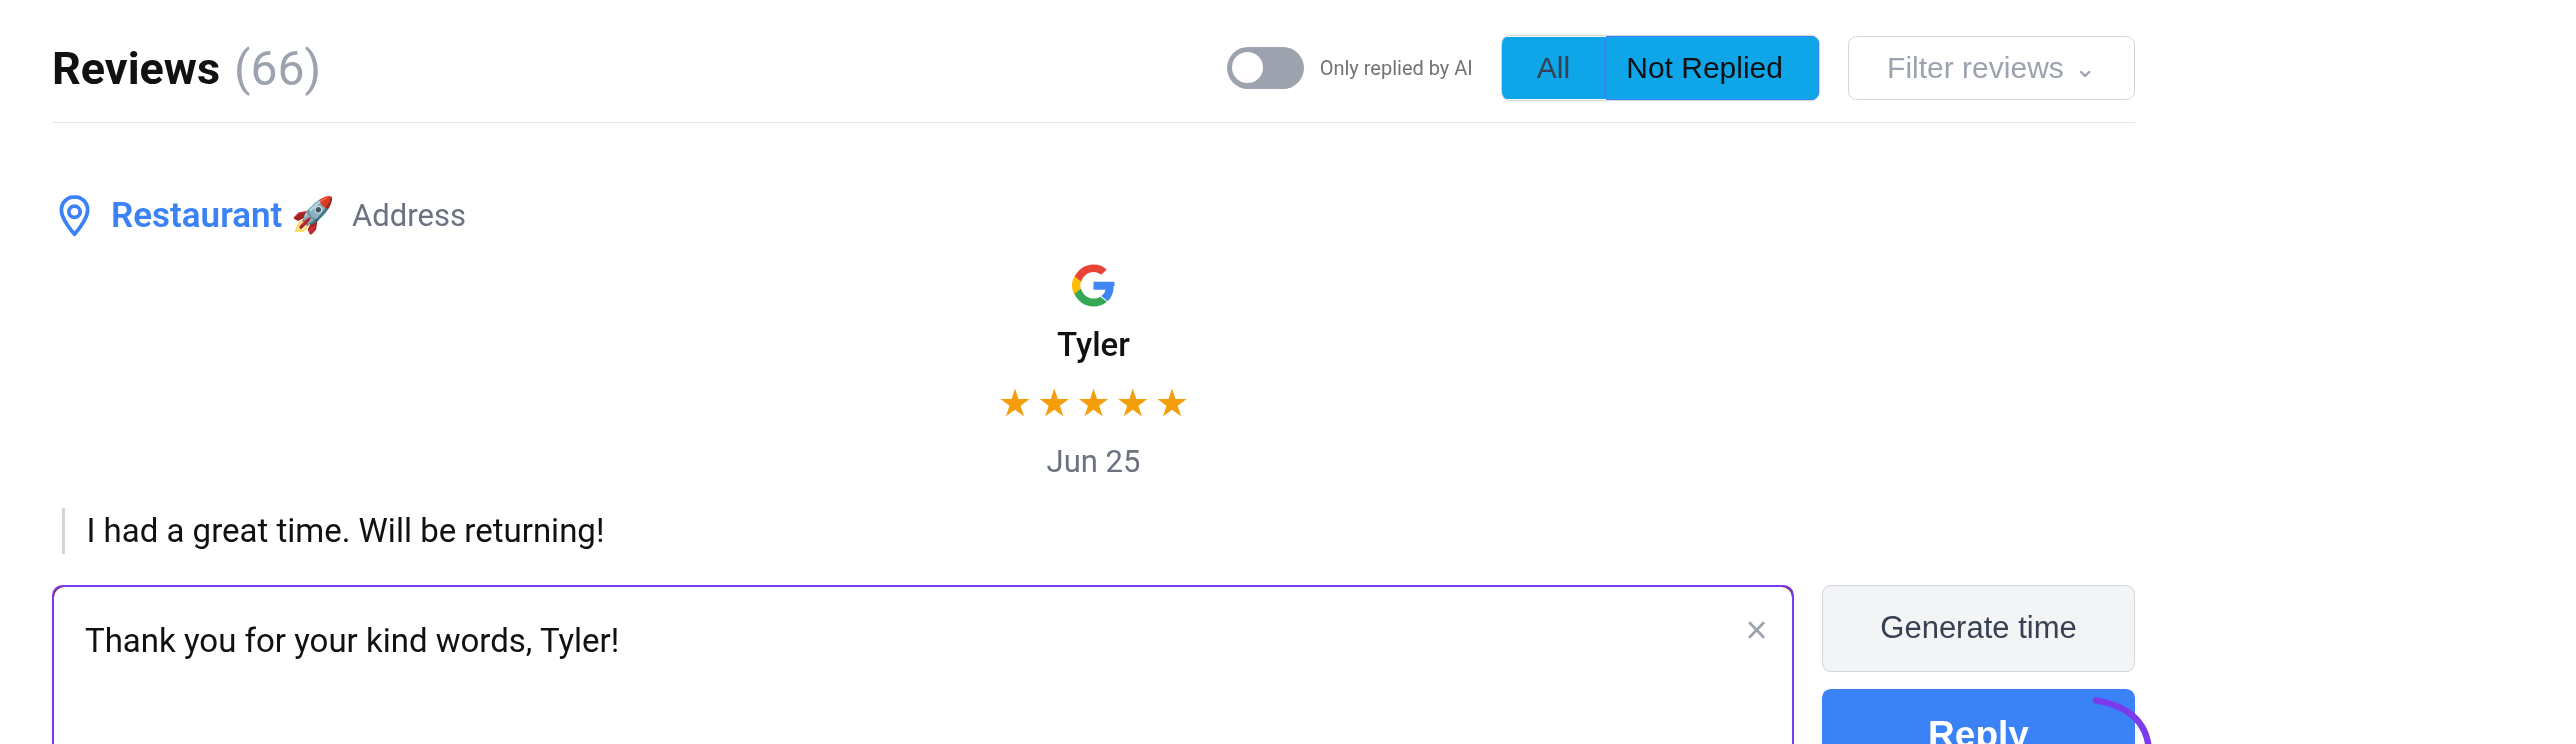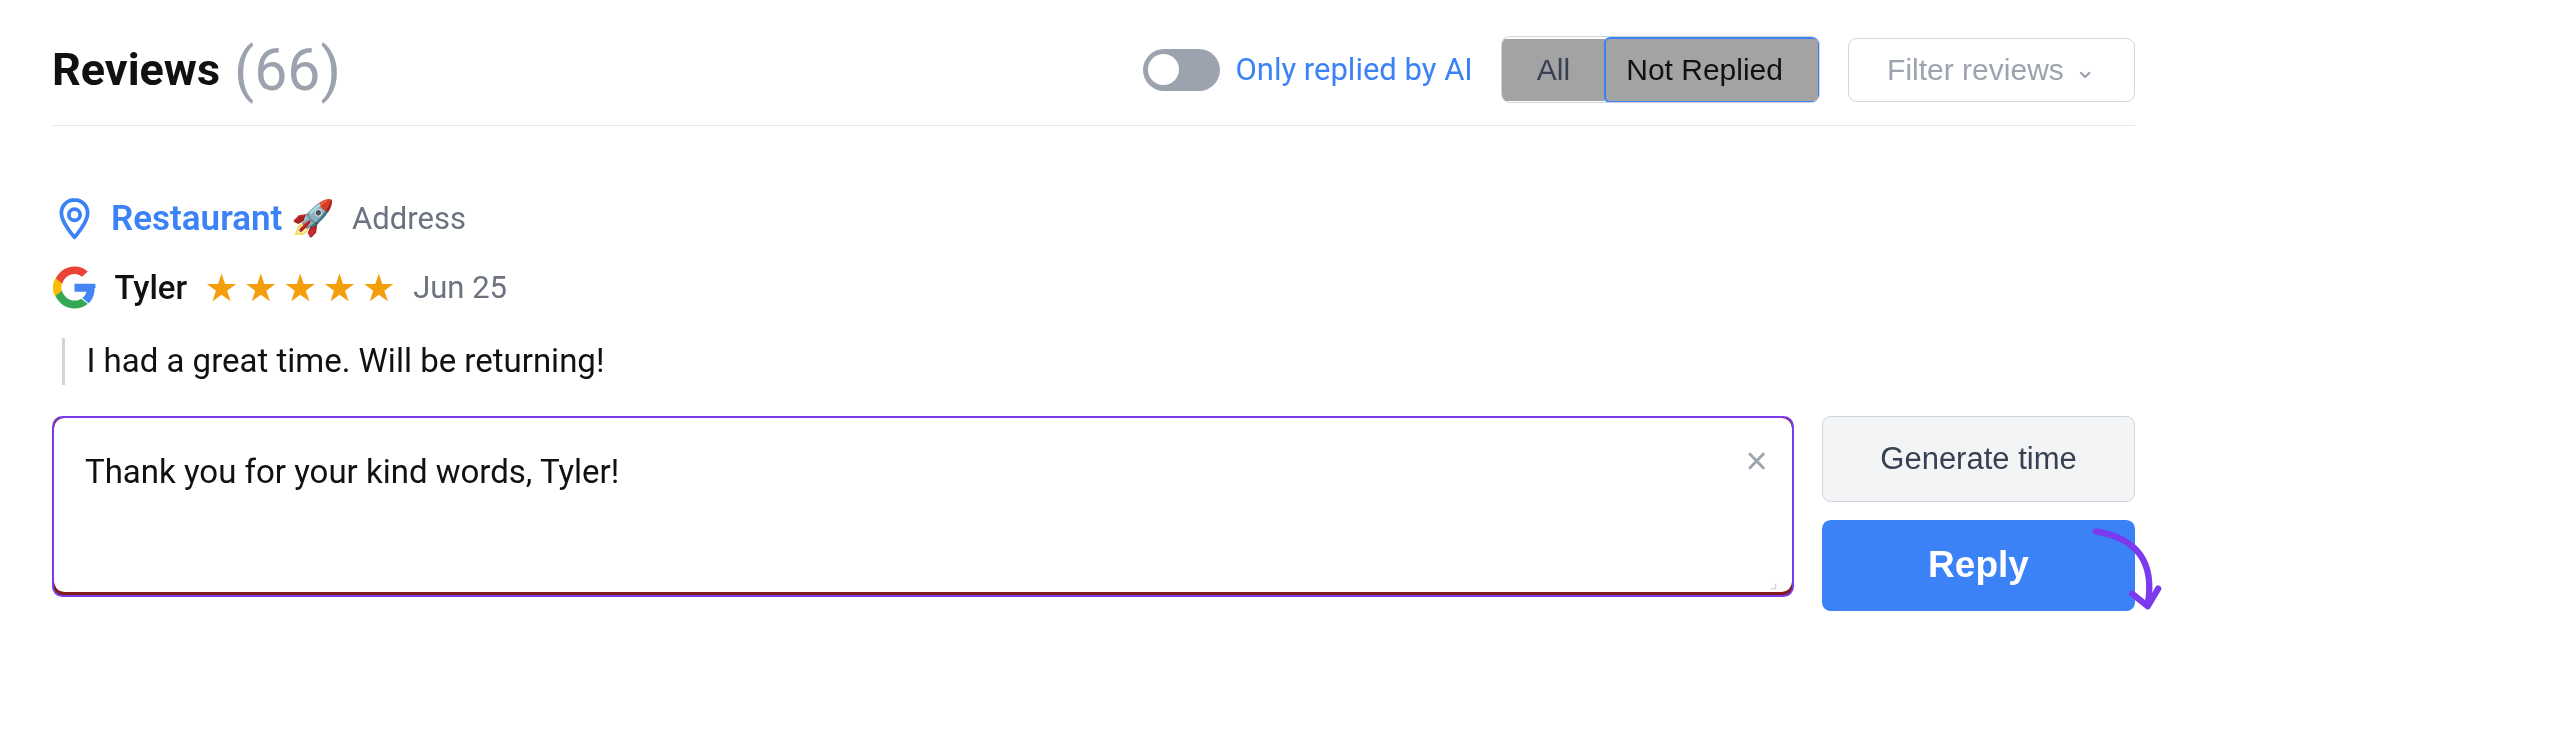--- a/index.html
+++ b/index.html
@@ -40,21 +40,21 @@
       gap: 14px;
     }
 
     .reviews-title {
       font-size: 45px;
       font-weight: 700;
       color: #111;
     }
 
     .reviews-count {
-      font-size: 59px;
+      font-size: 48px;
       font-weight: 400;
       color: #9ca3af;
     }
 
     .header-right {
       display: flex;
       align-items: center;
       gap: 28px;
     }
 
@@ -79,39 +79,39 @@
       position: absolute;
       top: 5.2px;
       left: 5.2px;
       width: 31px;
       height: 31px;
       background: #fff;
       border-radius: 50%;
     }
 
     .toggle-label {
-      font-size: 31px;
-      color: #3b82f6;
+      font-size: 20px;
+      color: #737373;
       text-align: center;
     }
 
     
     .filter-buttons {
       display: flex;
       align-items: center;
       gap: 0;
       border: 1.3px solid #d1d5db;
       border-radius: 8.7px;
       overflow: hidden;
     }
 
     .filter-btn {
       padding: 14px 35px;
       font-size: 30px;
-      background: #a3a3a3;
+      background: #0ea5e9;
       border: none;
       cursor: pointer;
       color: #374151;
       font-weight: 400;
     }
 
     .filter-btn.active {
       border: 2.2px solid #3b82f6;
       color: #111;
       font-weight: 500;
@@ -169,20 +169,21 @@
       color: #6b7280;
       margin-left: 3.5px;
     }
 
     
     .reviewer-row {
       display: flex;
       align-items: center;
       gap: 17.4px;
       margin-bottom: 28px;
+      flex-direction: column;
     }
 
     .google-logo {
       width: 45px;
       height: 45px;
     }
 
     .reviewer-name {
       font-size: 33px;
       font-weight: 500;

